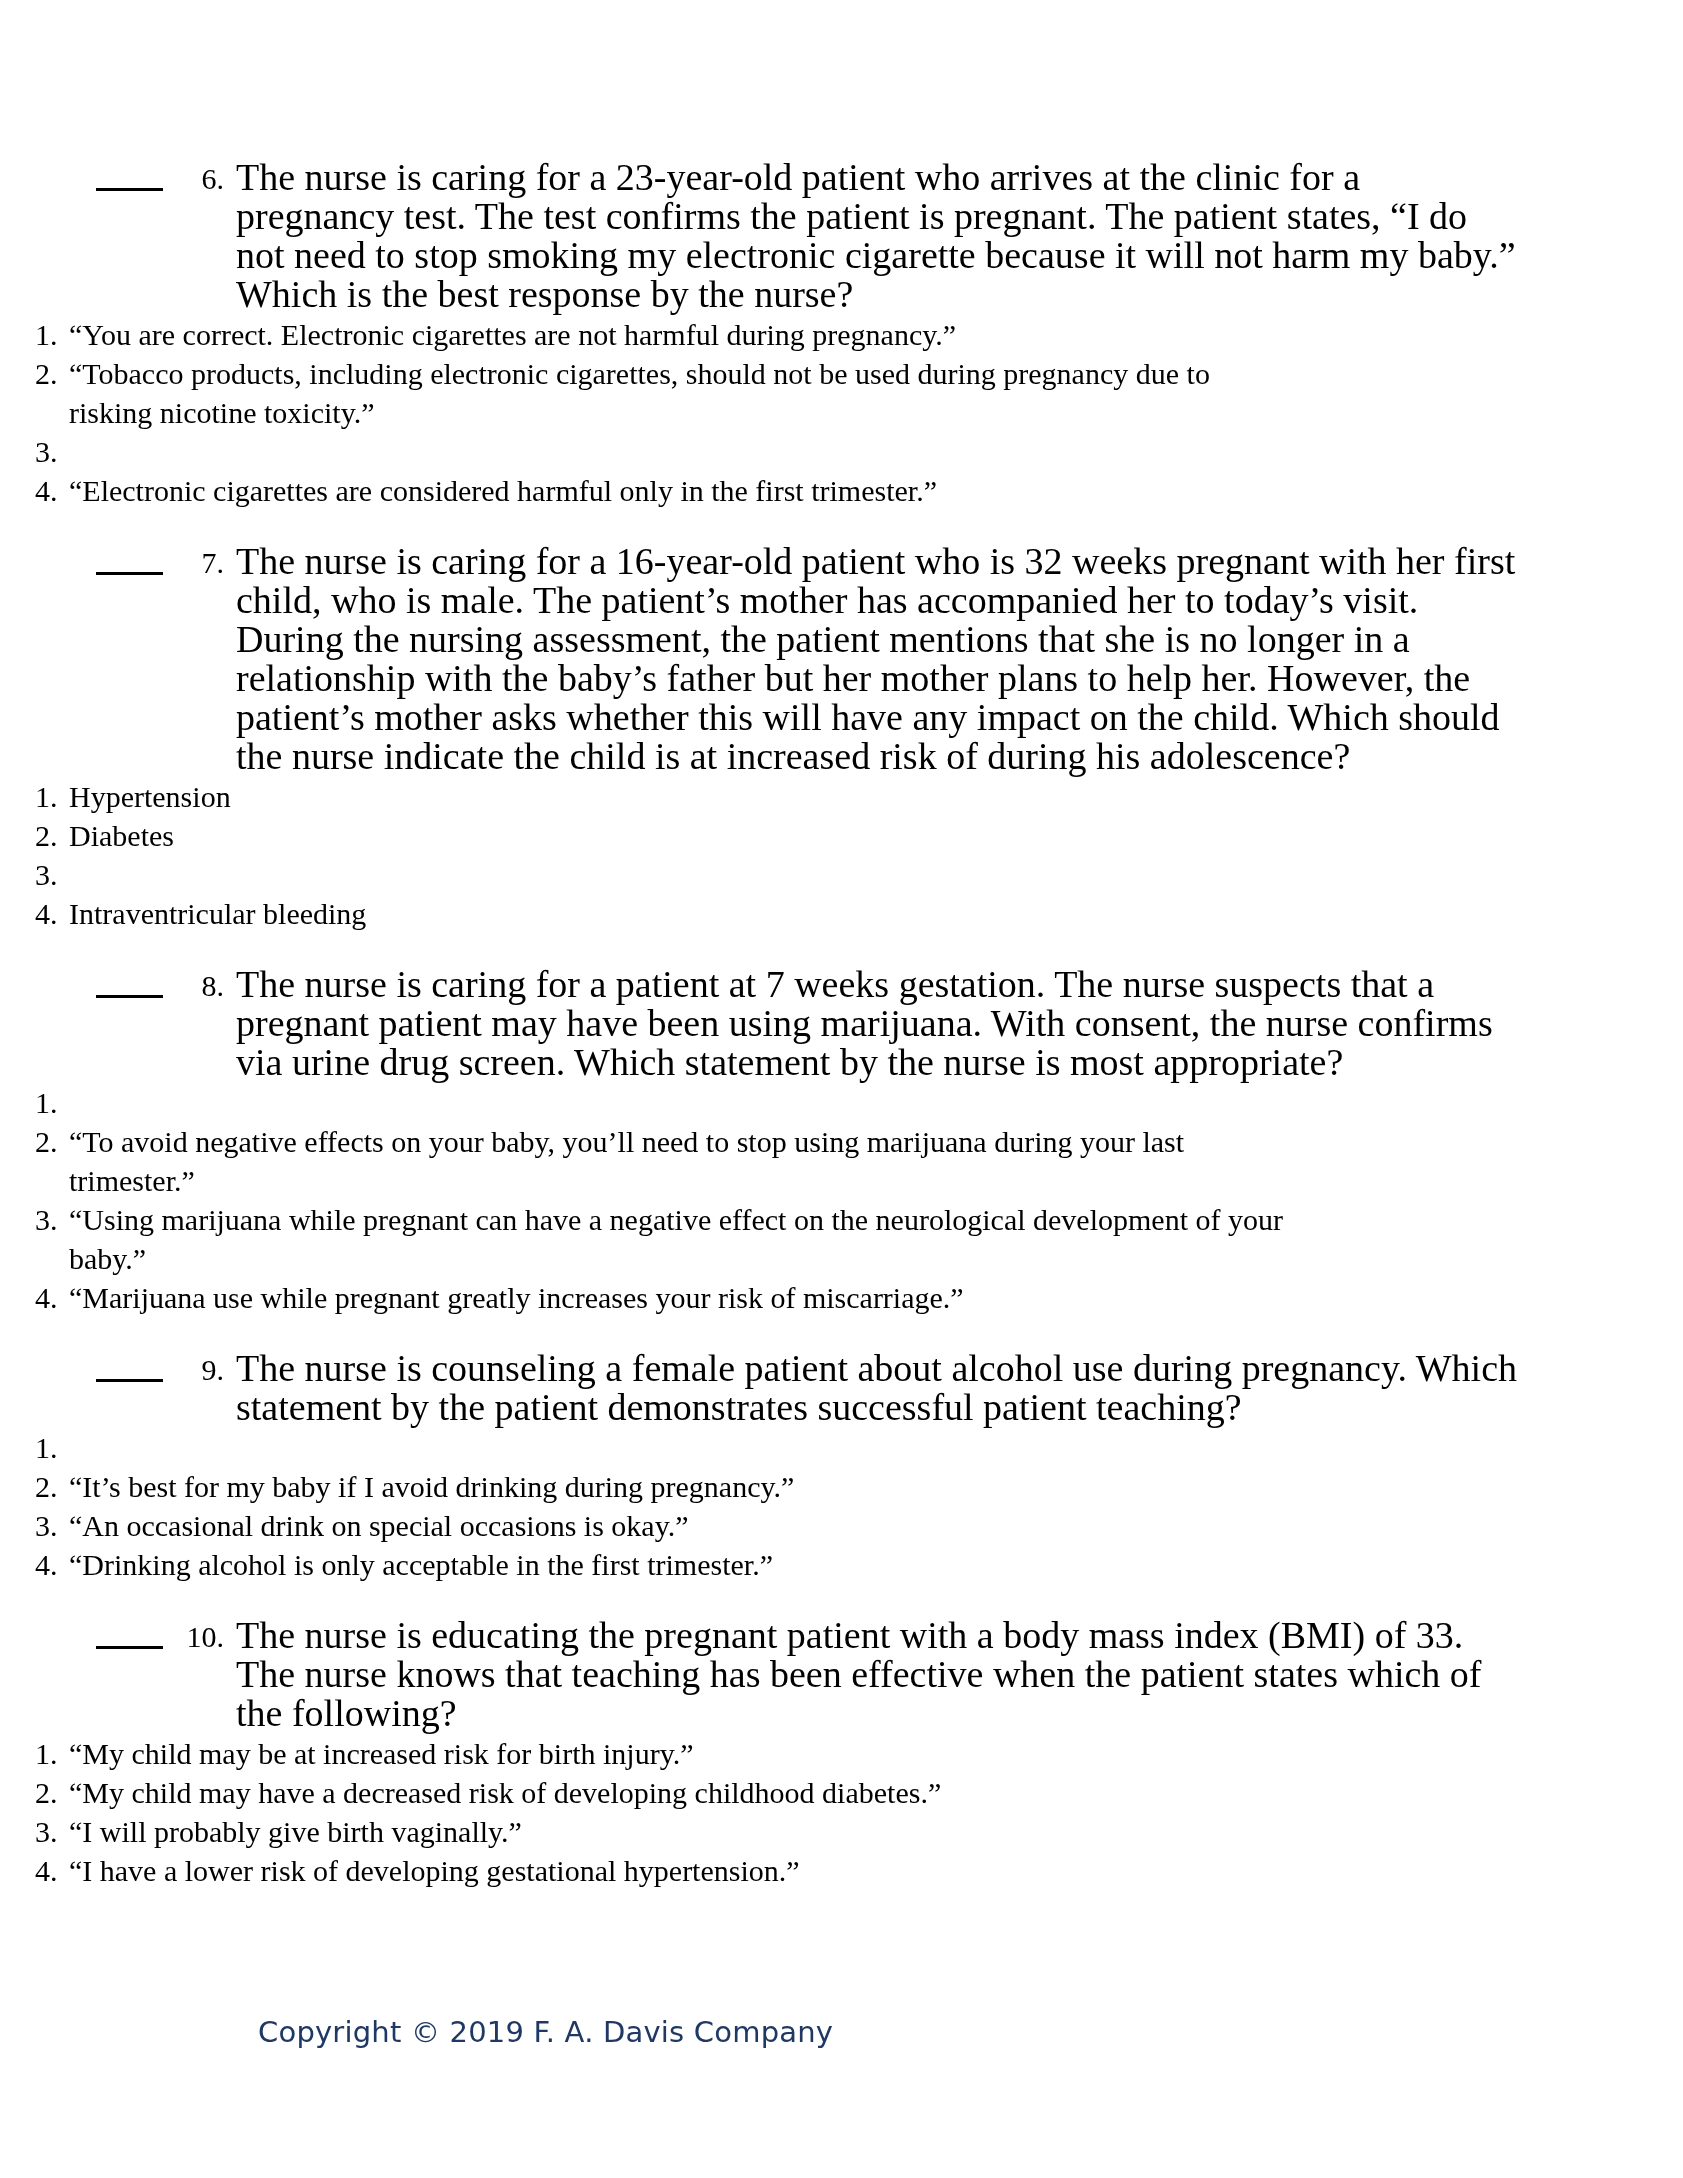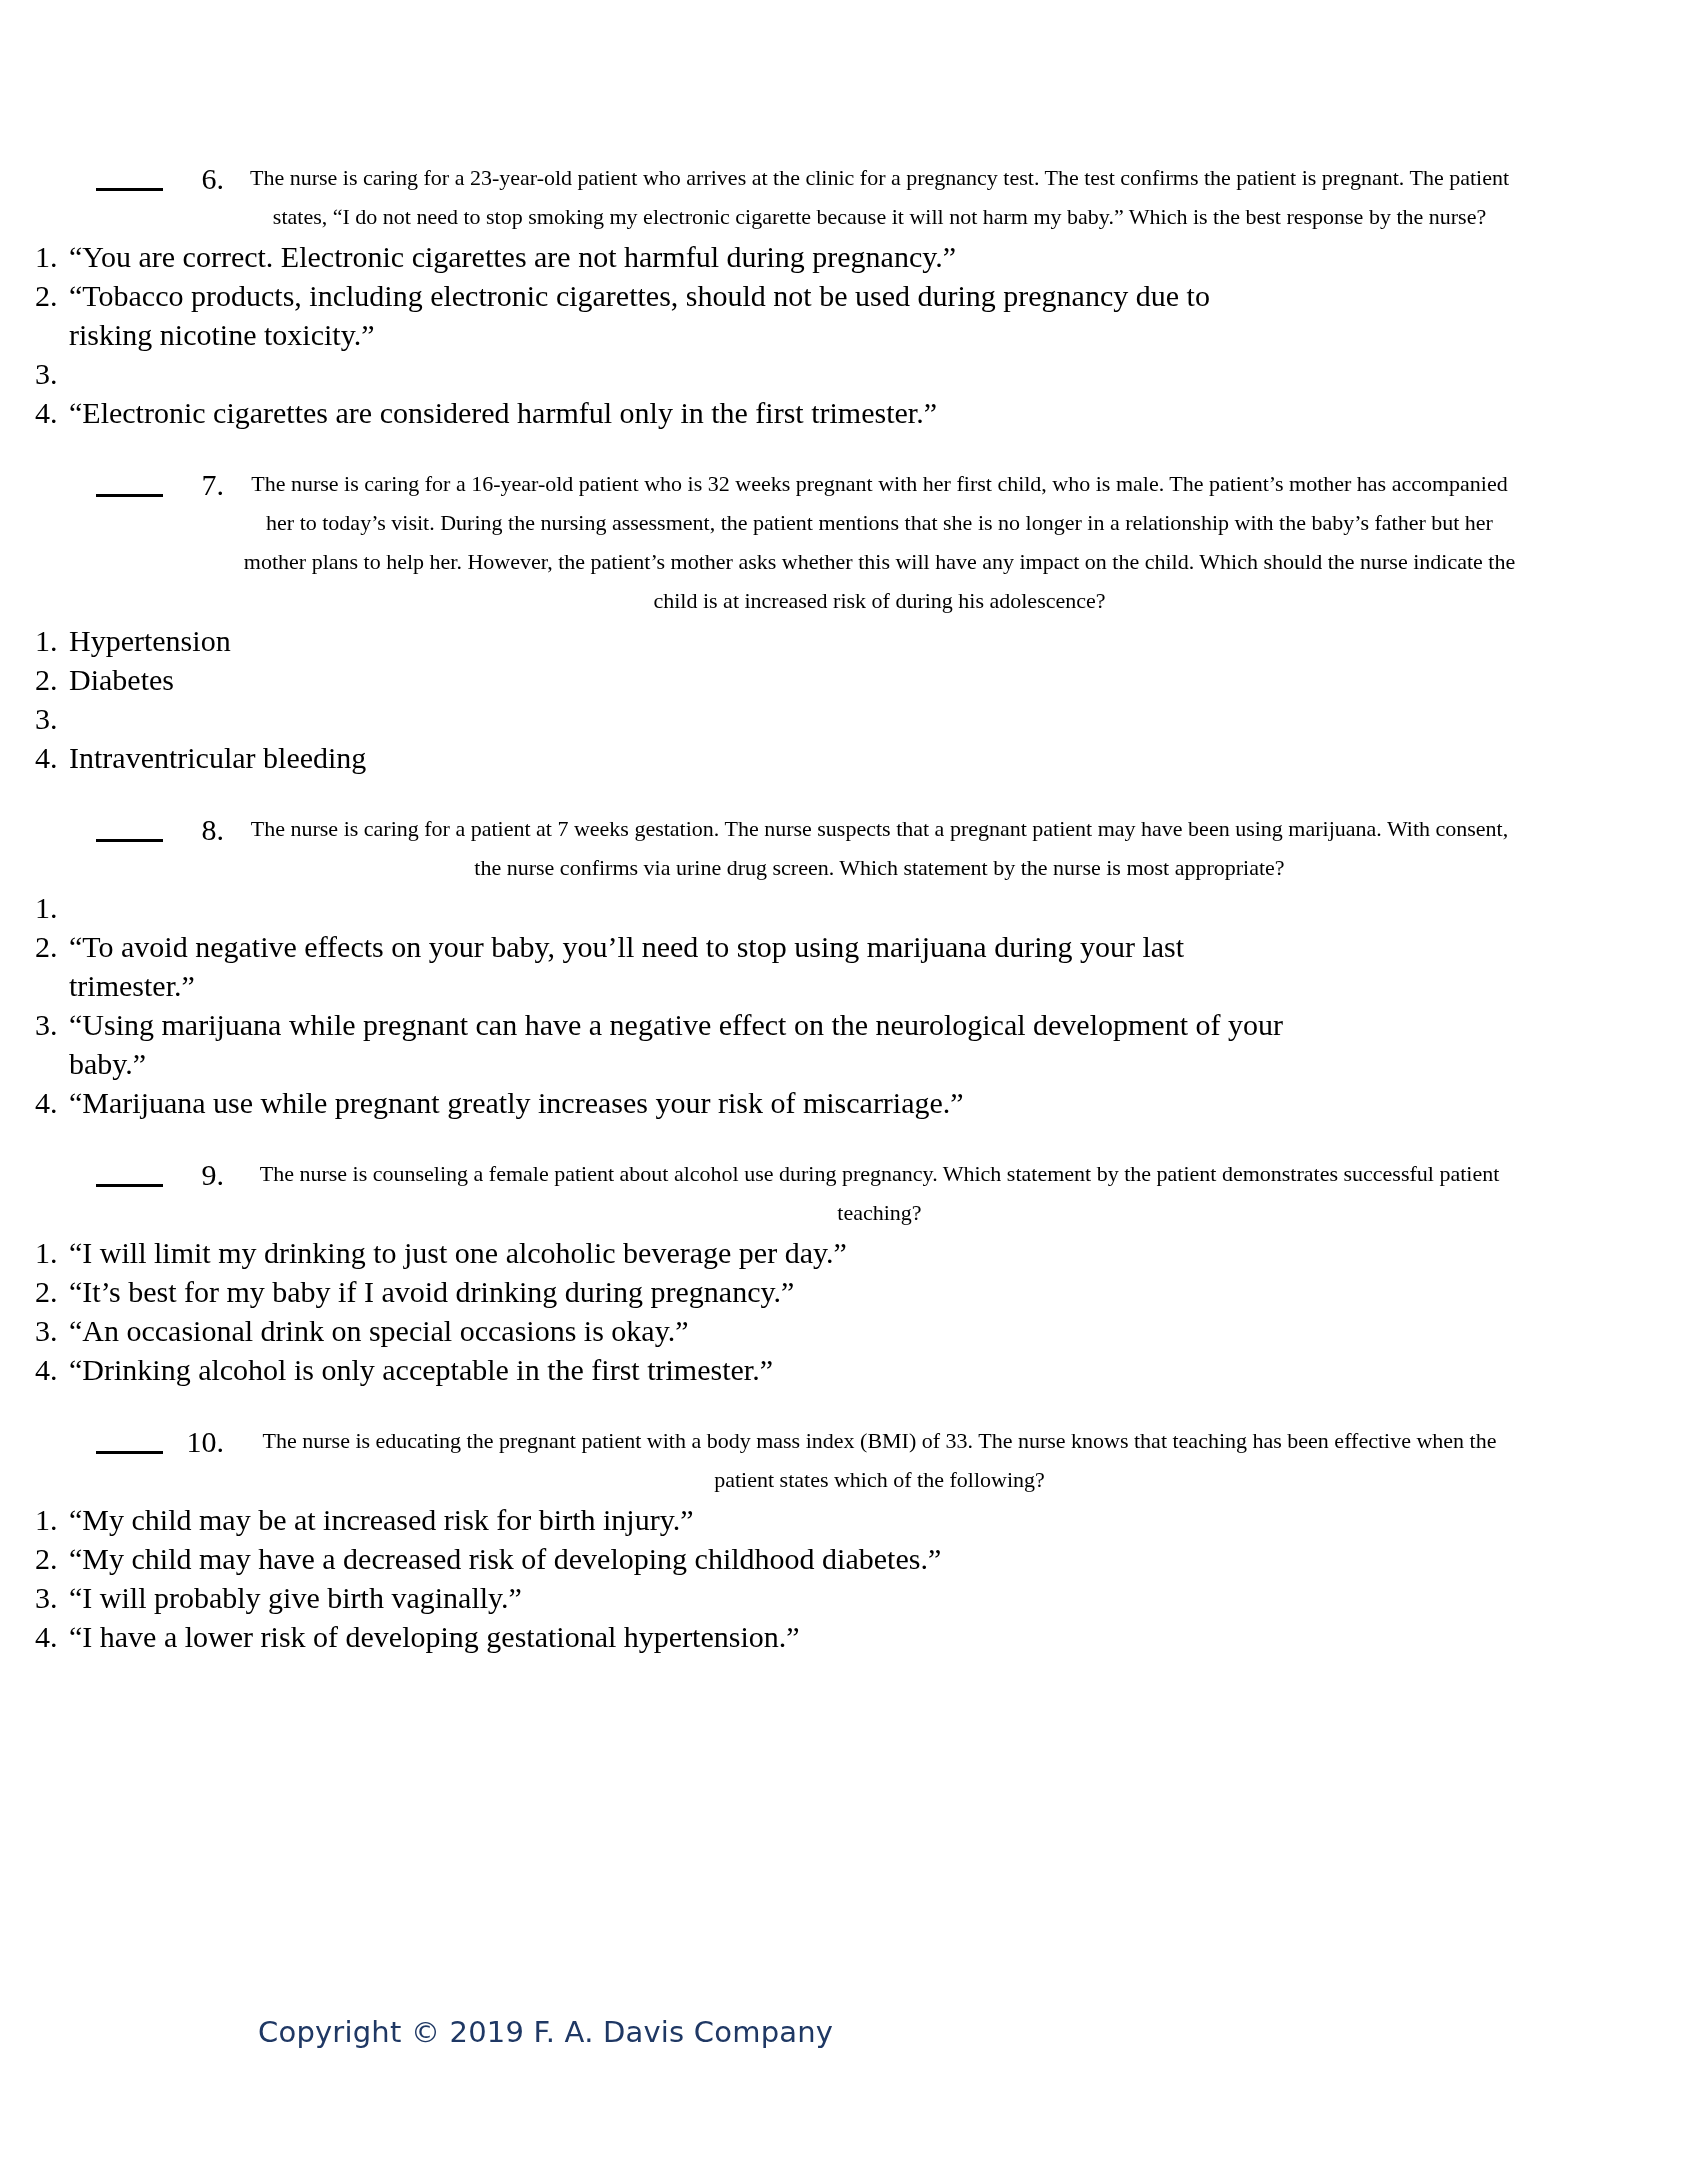--- a/index.html
+++ b/index.html
@@ -48,26 +48,25 @@
   .q-num {
     flex: 0 0 auto;
     width: 61px;
     text-align: right;
     font-size: 30px;
     line-height: 39px;
     padding-top: 1px;
   }
   .q-text {
     flex: 1 1 auto;
-    font-size: 22px;
+    font-size: 38px;
     line-height: 39px;
     margin-left: 12px;
     max-width: 1287px;
     padding-right: 40px;
-    text-align: center;
   }
   .options {
     margin-left: 0;
     padding-top: 1px;
   }
   .option-row {
     display: flex;
     align-items: flex-start;
     font-size: 30px;
     line-height: 39px;
@@ -177,21 +176,20 @@
 
     <div class="question-block">
       <div class="q-row">
         <div class="blank-line"></div>
         <div class="q-num">9.</div>
         <div class="q-text">The nurse is counseling a female patient about alcohol use during pregnancy. Which statement by the patient demonstrates successful patient teaching?</div>
       </div>
       <div class="options">
         <div class="option-row">
           <div class="opt-num">1.</div>
-          <div class="opt-text">“I will limit my drinking to just one alcoholic beverage per day.”</div>
         </div>
         <div class="option-row">
           <div class="opt-num">2.</div>
           <div class="opt-text">“It’s best for my baby if I avoid drinking during pregnancy.”</div>
         </div>
         <div class="option-row">
           <div class="opt-num">3.</div>
           <div class="opt-text">“An occasional drink on special occasions is okay.”</div>
         </div>
         <div class="option-row">

